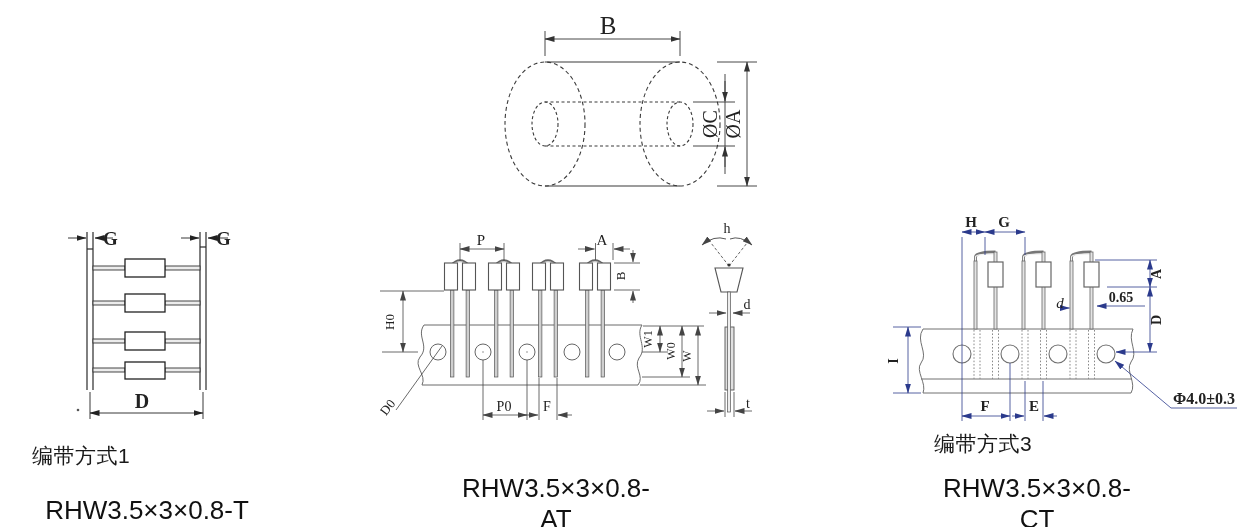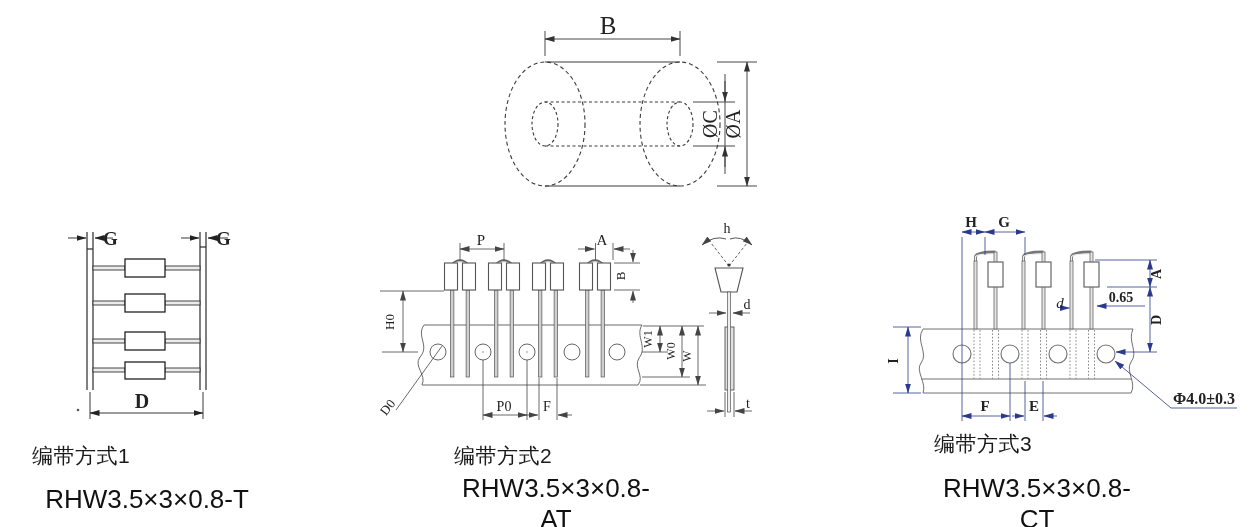--- a/index.html
+++ b/index.html
@@ -326,21 +326,20 @@
     <text x="276" y="115" font-size="14" font-weight="600" text-anchor="middle" fill="#2b3a8c" transform="rotate(-90 276 115)">D</text>
     <text x="236" y="97" font-size="14" font-weight="600" text-anchor="middle" fill="#2b3a8c">0.65</text>
     <text x="175" y="103" font-size="15" font-style="italic" text-anchor="middle" fill="#111">d</text>
     <text x="13" y="156" font-size="14" font-weight="600" text-anchor="middle" fill="#2b3a8c" transform="rotate(-90 13 156)">I</text>
     <text x="100" y="206" font-size="15" font-weight="600" text-anchor="middle" fill="#2b3a8c">F</text>
     <text x="149" y="206" font-size="15" font-weight="600" text-anchor="middle" fill="#2b3a8c">E</text>
     <text x="288" y="199" font-size="16" font-weight="600" fill="#2b3a8c">Φ4.0±0.3</text>
   </svg>
 
   <div class="cap-title" style="left:32px;top:442px;width:196px">编带方式1</div>
-  <div class="cap-part" style="left:40px;top:484px;width:214px">RHW3.5×3×0.8-T</div>
-
-  <div class="cap-title" style="left:454px;top:442px;width:196px">编带方式2</div>
+  <div class="cap-part" style="left:40px;top:495px;width:214px">RHW3.5×3×0.8-T</div>
+
   <div class="cap-part" style="left:449px;top:473px;width:214px">RHW3.5×3×0.8-AT</div>
 
   <div class="cap-title" style="left:934px;top:430px;width:196px">编带方式3</div>
   <div class="cap-part" style="left:930px;top:473px;width:214px">RHW3.5×3×0.8-CT</div>
 
 </div>
 
 </body></html>

